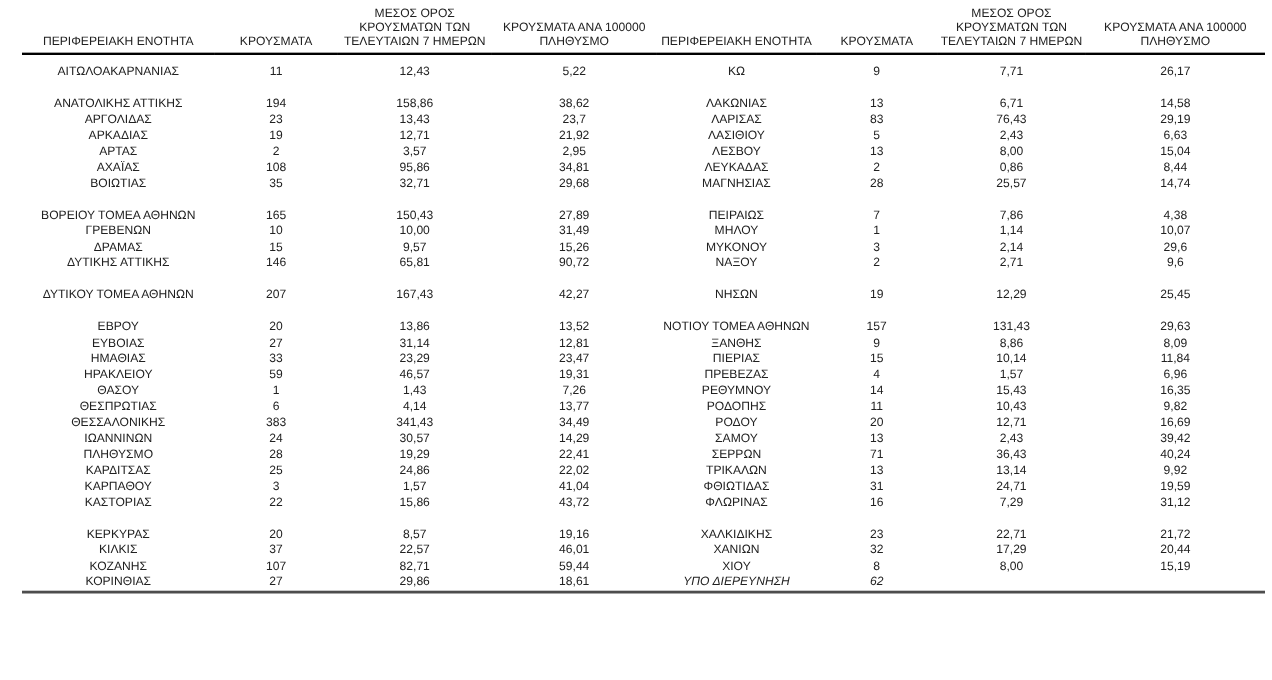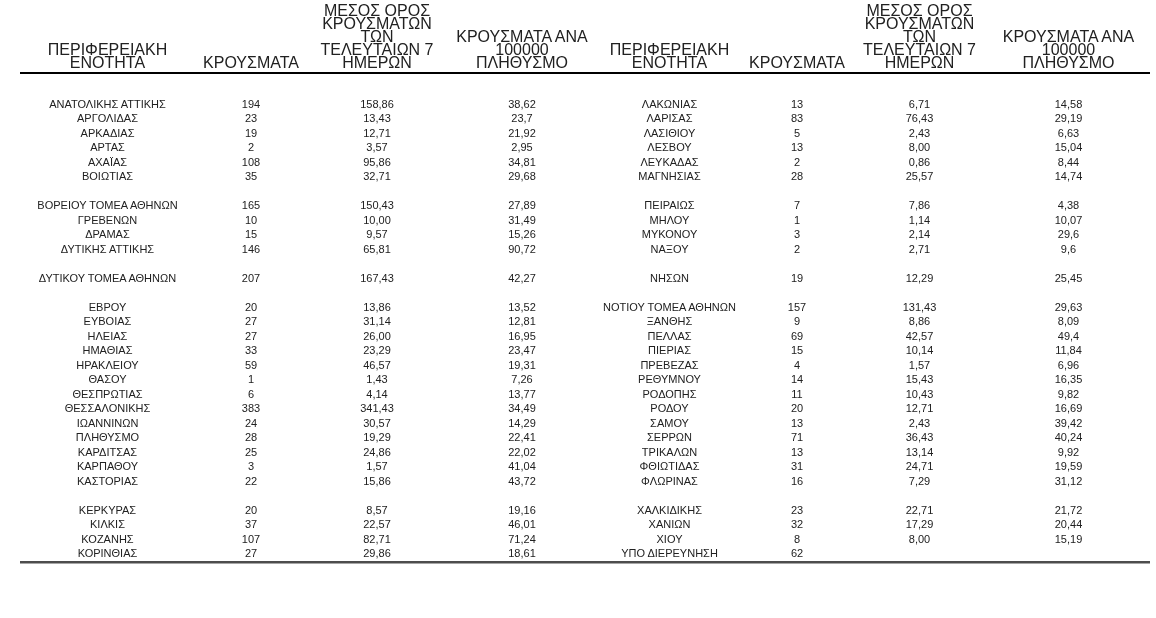--- a/index.html
+++ b/index.html
@@ -39,36 +39,36 @@
   col.c7 { width: 135px; }
   col.c8 { width: 163px; }
   thead th {
     font-weight: normal;
     text-align: center;
     vertical-align: bottom;
     border-bottom: 2px solid #000000;
     padding: 4px 2px 3px 2px;
     height: 41px;
     line-height: 13px;
-    font-size: 16px;
+    font-size: 11px;
     color: #212121;
   }
   tbody td {
     text-align: center;
     vertical-align: middle;
     height: 14.5px;
     line-height: 14.5px;
     padding: 0 2px;
     white-space: nowrap;
     overflow: hidden;
     color: #212121;
   }
   tr.spacer-top td { height: 8px; line-height: 8px; }
   tr.gap-row td { height: 14.5px; }
-  td.italic { }
+  td.italic { font-style: italic; }
   .bottom-rule {
     width: 1130px;
     height: 3px;
     background: linear-gradient(to bottom, #4d4d4d 0%, #4d4d4d 55%, #a6a6a6 55%, #a6a6a6 100%);
   }
 </style>
 </head>
 <body>
 
 <div class="page">
@@ -100,20 +100,30 @@
           <tr class="spacer-top">
             <td></td>
             <td></td>
             <td></td>
             <td></td>
             <td></td>
             <td></td>
             <td></td>
             <td></td>
           </tr>
+          <tr>
+            <td>ΑΙΤΩΛΟΑΚΑΡΝΑΝΙΑΣ</td>
+            <td>11</td>
+            <td>12,43</td>
+            <td>5,22</td>
+            <td>ΚΩ</td>
+            <td>9</td>
+            <td>7,71</td>
+            <td>26,17</td>
+          </tr>
           <tr class="gap-row">
             <td></td>
             <td></td>
             <td></td>
             <td></td>
             <td></td>
             <td></td>
             <td></td>
             <td></td>
           </tr>
@@ -271,30 +281,20 @@
             <td>ΕΥΒΟΙΑΣ</td>
             <td>27</td>
             <td>31,14</td>
             <td>12,81</td>
             <td>ΞΑΝΘΗΣ</td>
             <td>9</td>
             <td>8,86</td>
             <td>8,09</td>
           </tr>
           <tr>
-            <td>ΗΛΕΙΑΣ</td>
-            <td>27</td>
-            <td>26,00</td>
-            <td>16,95</td>
-            <td>ΠΕΛΛΑΣ</td>
-            <td>69</td>
-            <td>42,57</td>
-            <td>49,4</td>
-          </tr>
-          <tr>
             <td>ΗΜΑΘΙΑΣ</td>
             <td>33</td>
             <td>23,29</td>
             <td>23,47</td>
             <td>ΠΙΕΡΙΑΣ</td>
             <td>15</td>
             <td>10,14</td>
             <td>11,84</td>
           </tr>
           <tr>
@@ -414,21 +414,21 @@
             <td>46,01</td>
             <td>ΧΑΝΙΩΝ</td>
             <td>32</td>
             <td>17,29</td>
             <td>20,44</td>
           </tr>
           <tr>
             <td>ΚΟΖΑΝΗΣ</td>
             <td>107</td>
             <td>82,71</td>
-            <td>71,24</td>
+            <td>59,44</td>
             <td>ΧΙΟΥ</td>
             <td>8</td>
             <td>8,00</td>
             <td>15,19</td>
           </tr>
           <tr>
             <td>ΚΟΡΙΝΘΙΑΣ</td>
             <td>27</td>
             <td>29,86</td>
             <td>18,61</td>

